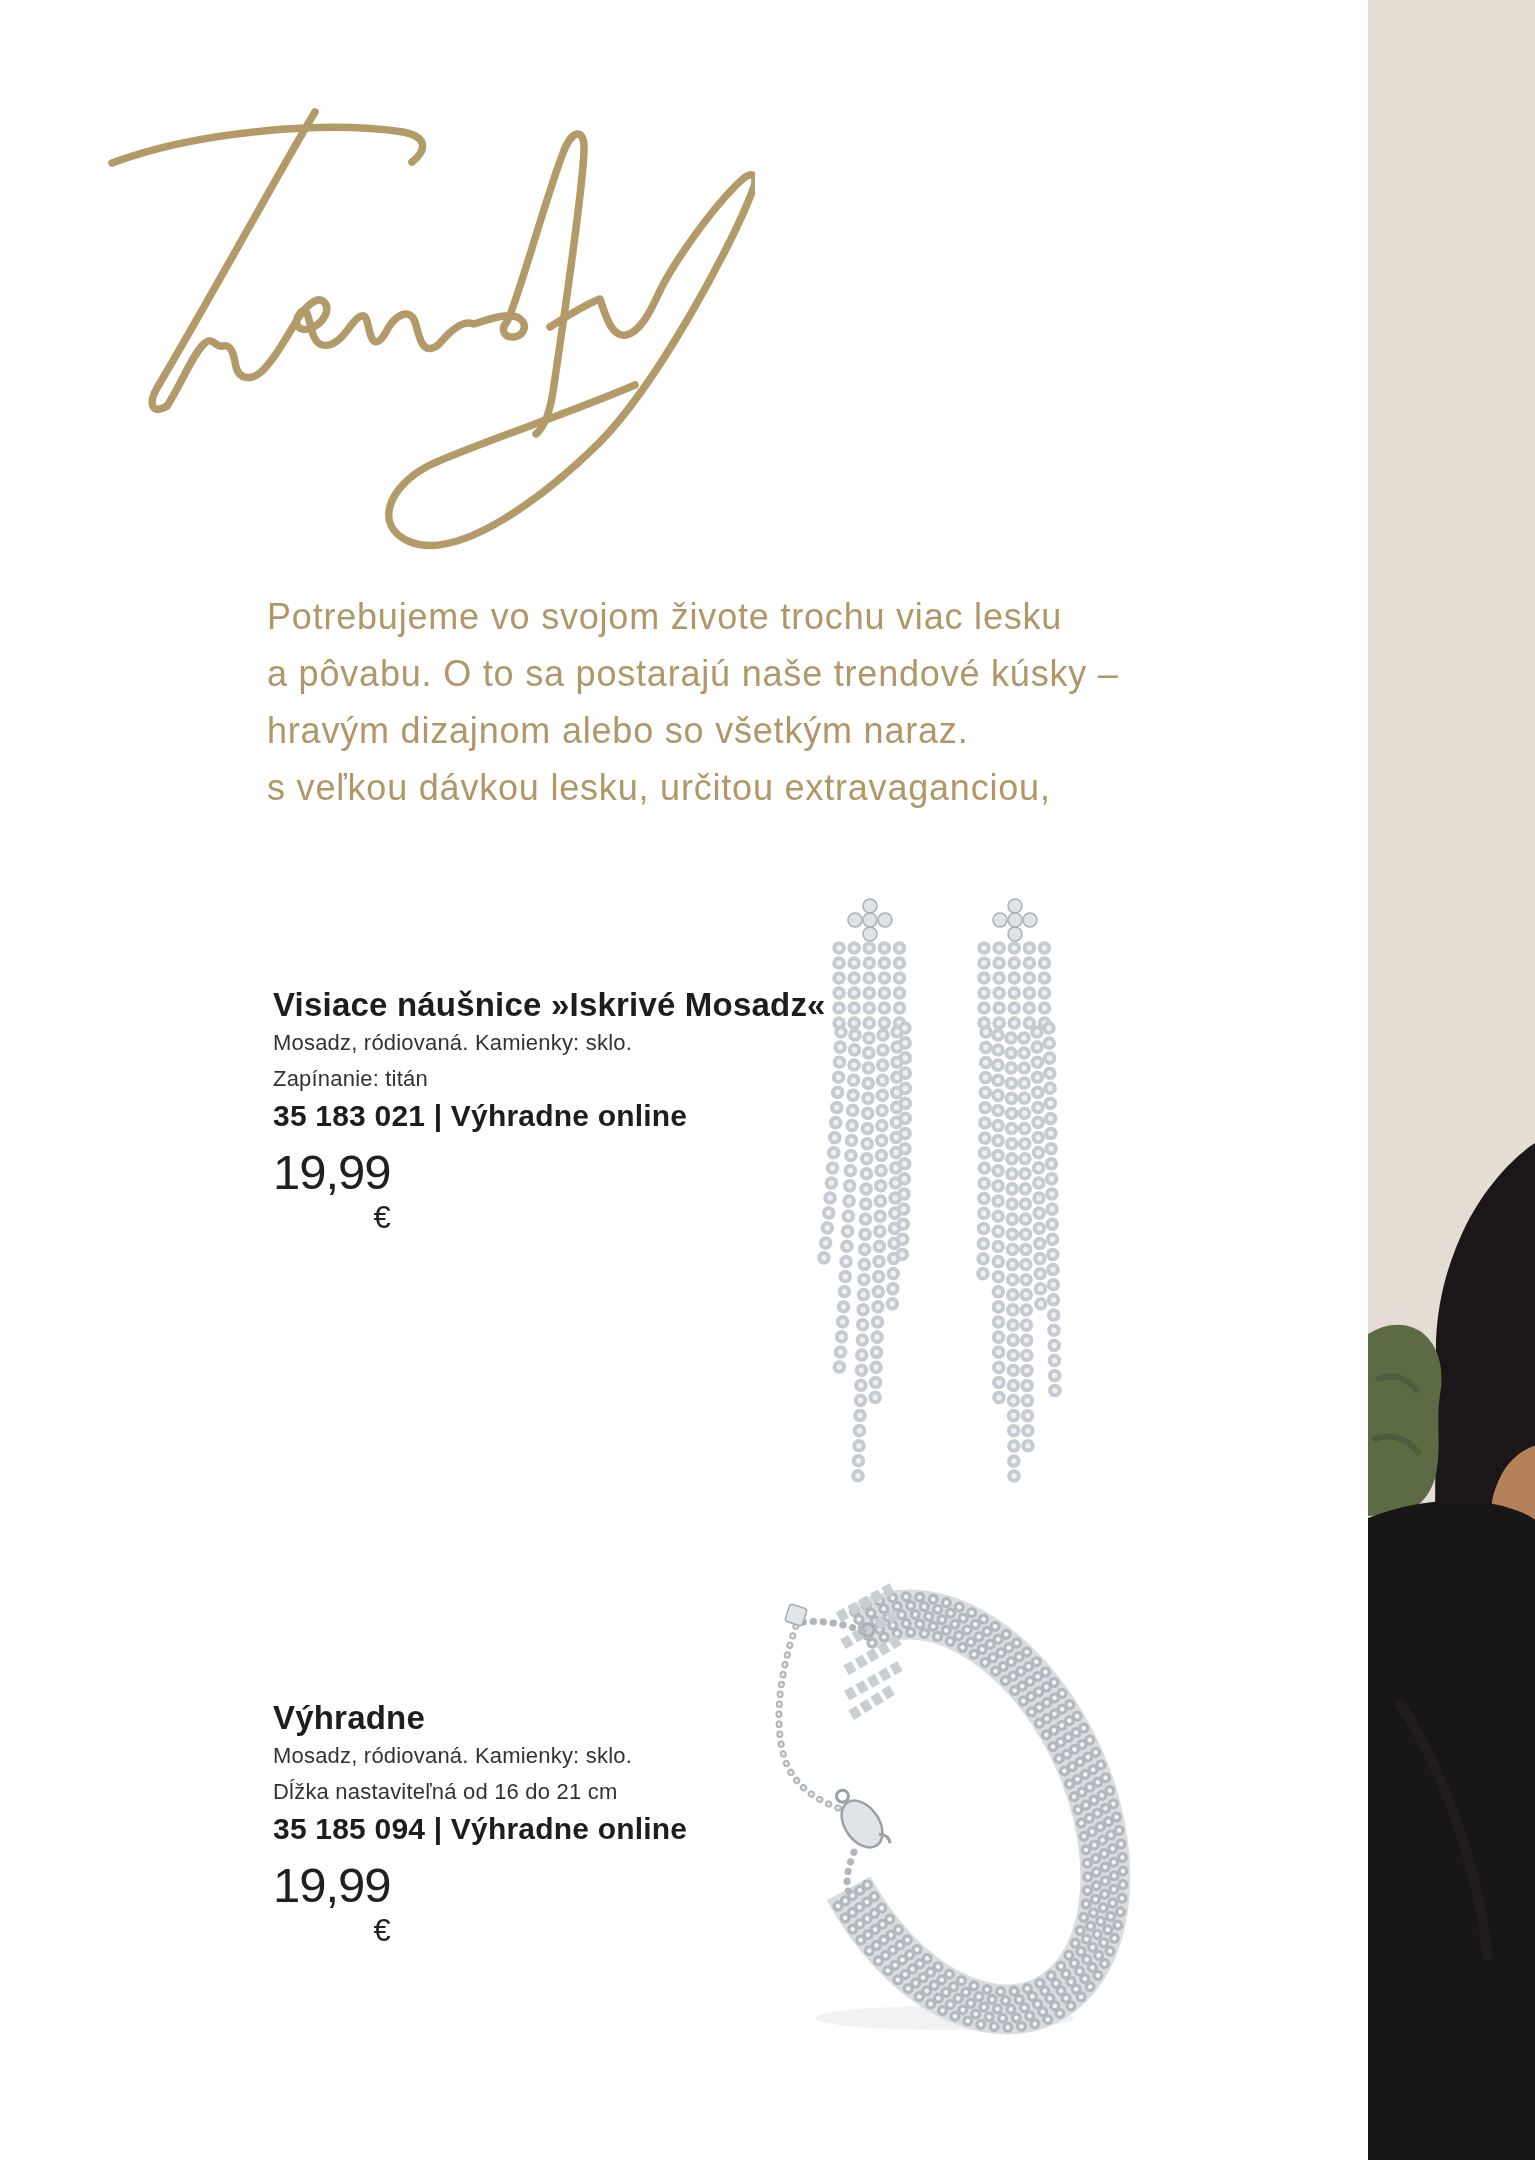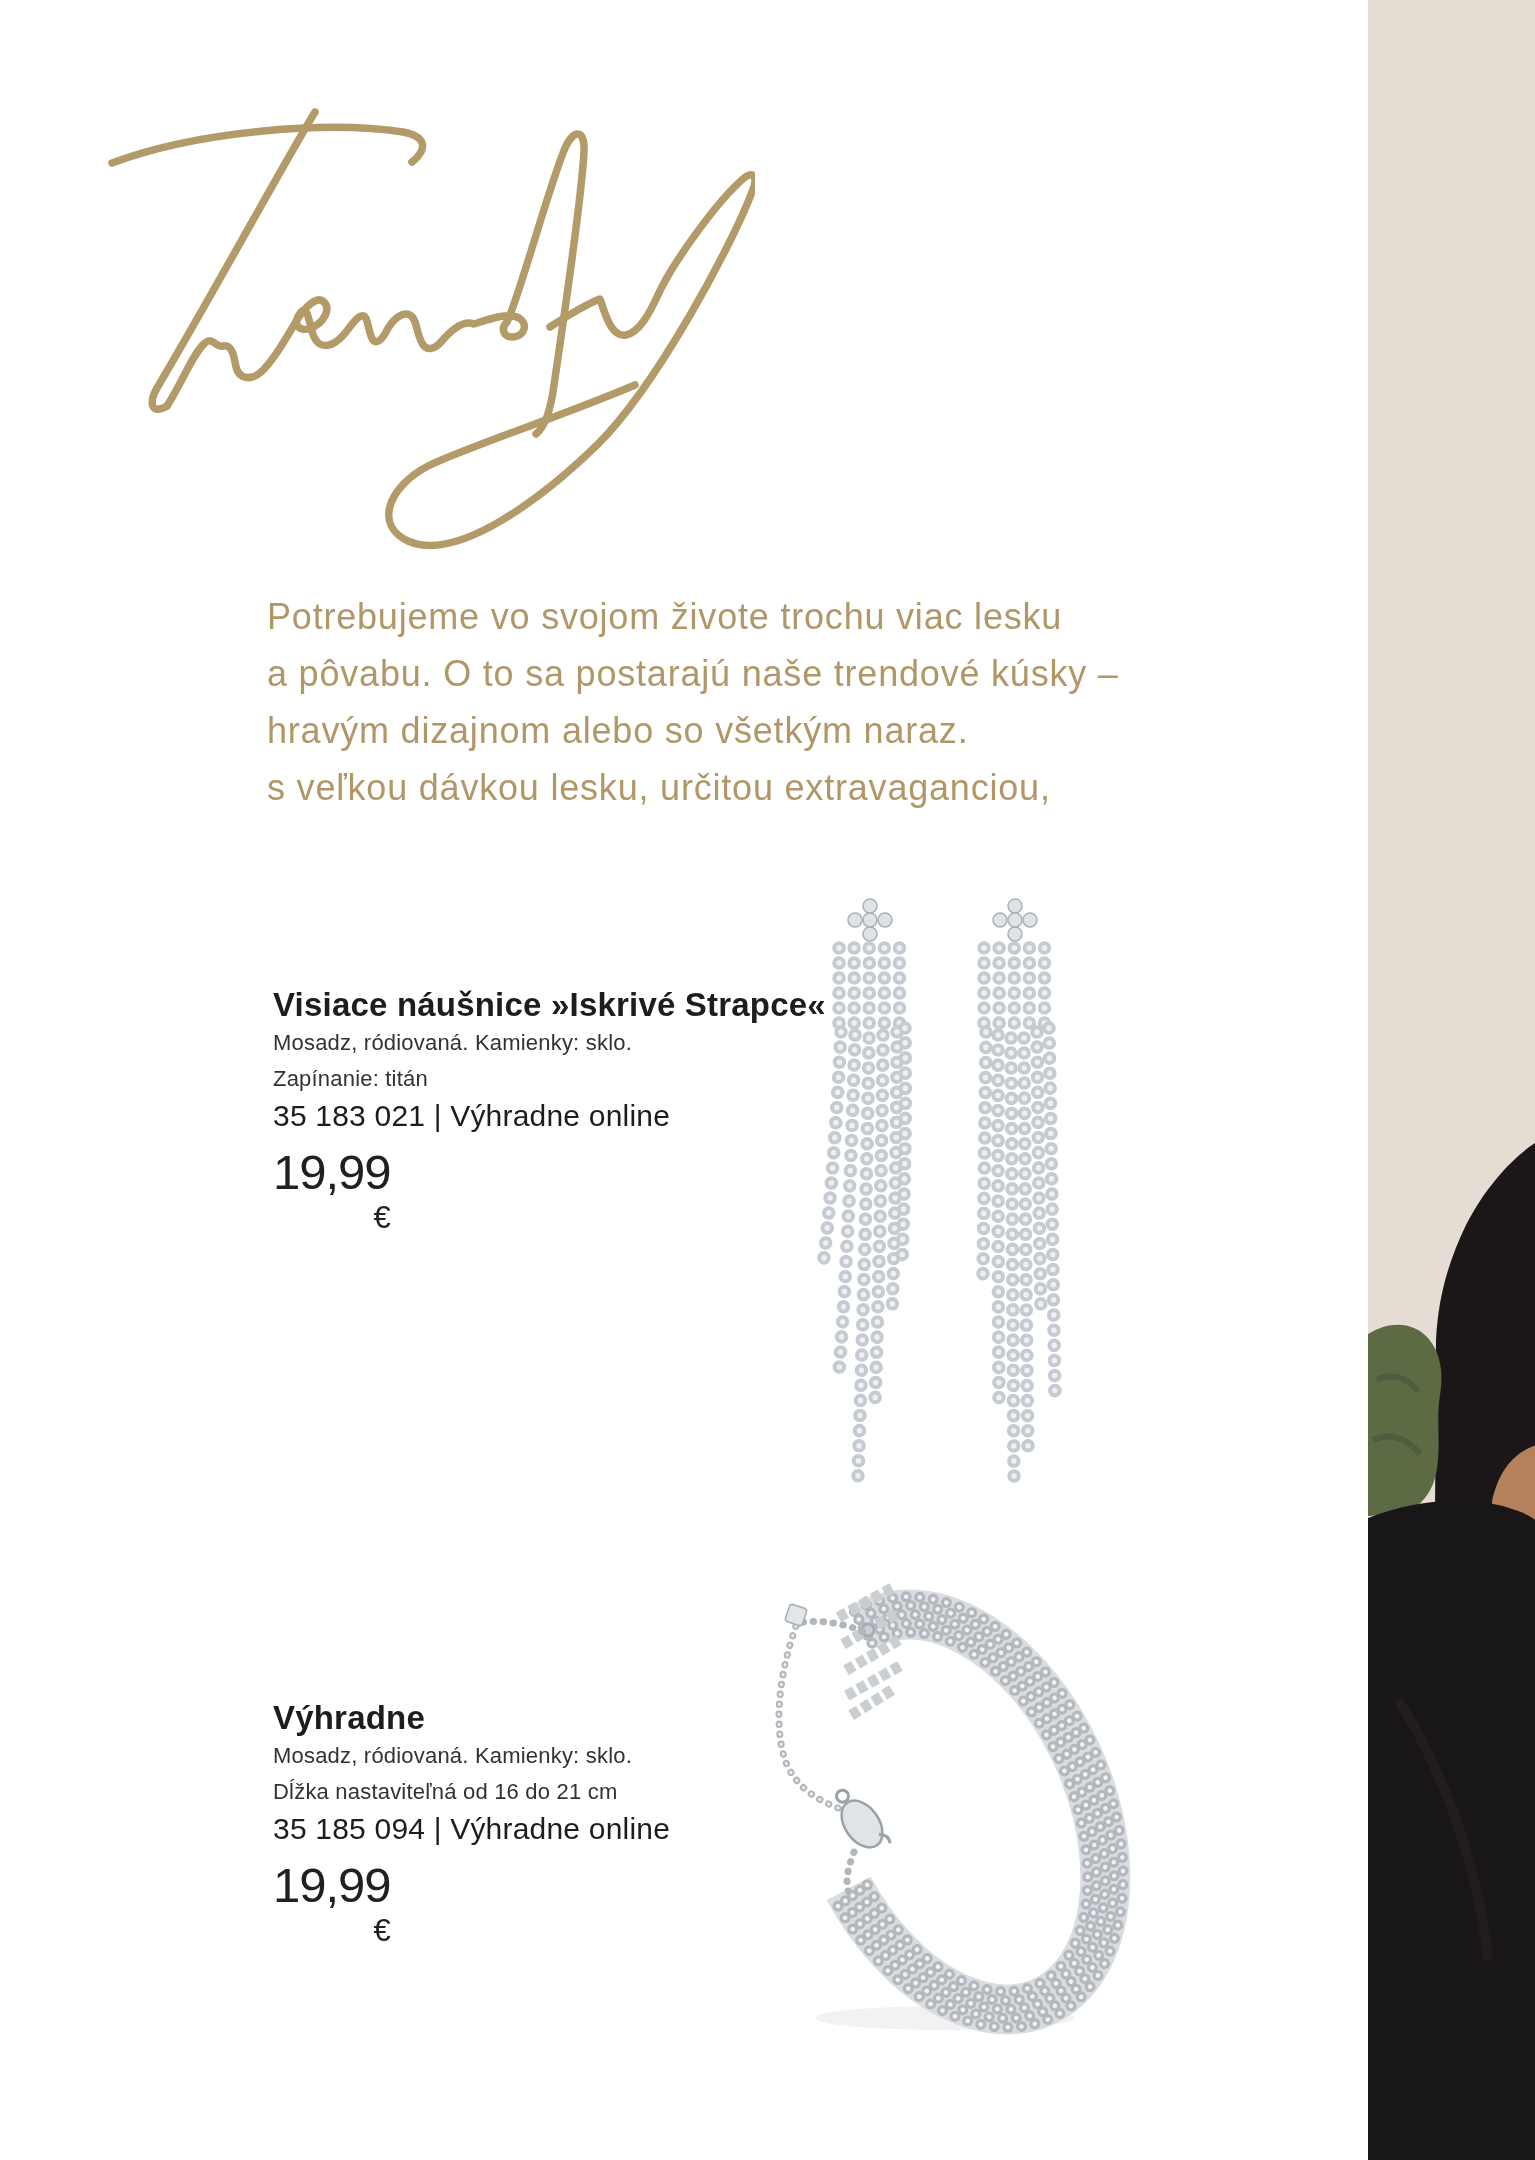--- a/index.html
+++ b/index.html
@@ -18,21 +18,21 @@
   .intro{
     left:267px;top:588px;
     color:#b19768;font-size:36px;line-height:57px;letter-spacing:0.8px;
     white-space:nowrap;font-weight:400;
   }
 
   
   .product-info{white-space:nowrap;}
   .p-title{font-size:33px;font-weight:700;color:#1d1d1d;line-height:40px;letter-spacing:0.2px;}
   .p-line{font-size:22px;font-weight:400;color:#323232;line-height:36px;letter-spacing:0.2px;}
-  .p-sku{font-size:30px;font-weight:400;color:#1d1d1d;line-height:37px;letter-spacing:0.2px;}
+  .p-sku{font-size:30px;font-weight:700;color:#1d1d1d;line-height:37px;letter-spacing:0.2px;}
   .p-price{margin-top:10px;display:inline-flex;align-items:flex-end;color:#202020;flex-direction:column;}
   .p-price .val{font-size:49px;font-weight:400;letter-spacing:-1px;}
   .p-price .cur{font-size:31px;margin-left:10px;}
 
   #product1-info{left:273px;top:985px;}
   #product2-info{left:273px;top:1698px;}
 
   
   #earrings-svg{left:770px;top:890px;width:340px;height:600px;}
   #bracelet-svg{left:740px;top:1560px;width:400px;height:480px;}
@@ -60,21 +60,21 @@
   </svg>
 
   <section class="abs intro">
     <div>Potrebujeme vo svojom živote trochu viac lesku</div>
     <div>a pôvabu. O to sa postarajú naše trendové kúsky –</div>
     <div>hravým dizajnom alebo so všetkým naraz.</div>
     <div>s veľkou dávkou lesku, určitou extravaganciou,</div>
   </section>
 
   <section class="abs product-info" id="product1-info">
-    <div class="p-title">Visiace náušnice »Iskrivé Strapce«</div>
+    <div class="p-title">Visiace náušnice »Iskrivé Mosadz«</div>
     <div class="p-line">Mosadz, ródiovaná. Kamienky: sklo.</div>
     <div class="p-line">Zapínanie: titán</div>
     <div class="p-sku">35 183 021 | Výhradne online</div>
     <div class="p-price">
       <span class="val">19,99</span>
       <span class="cur">€</span>
     </div>
   </section>
 
   <svg id="earrings-svg" class="abs" viewBox="0 0 340 600">

